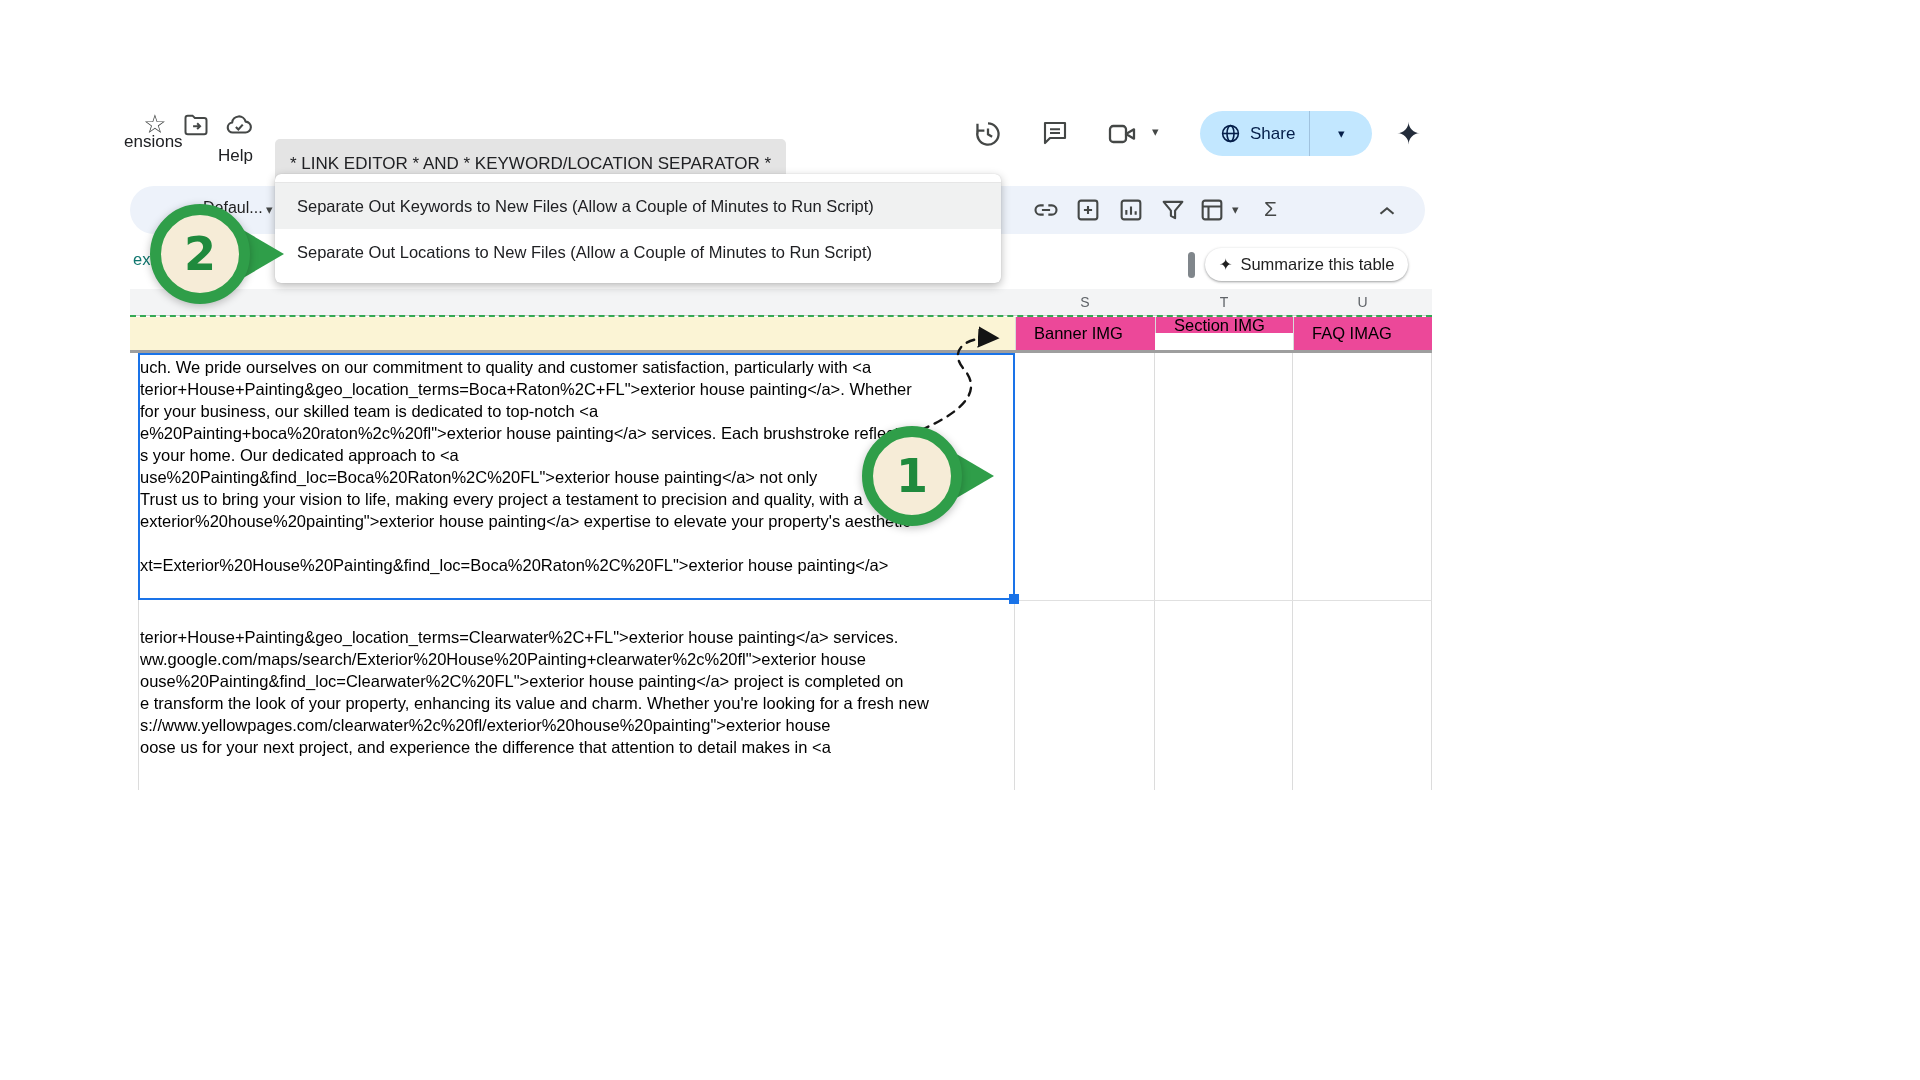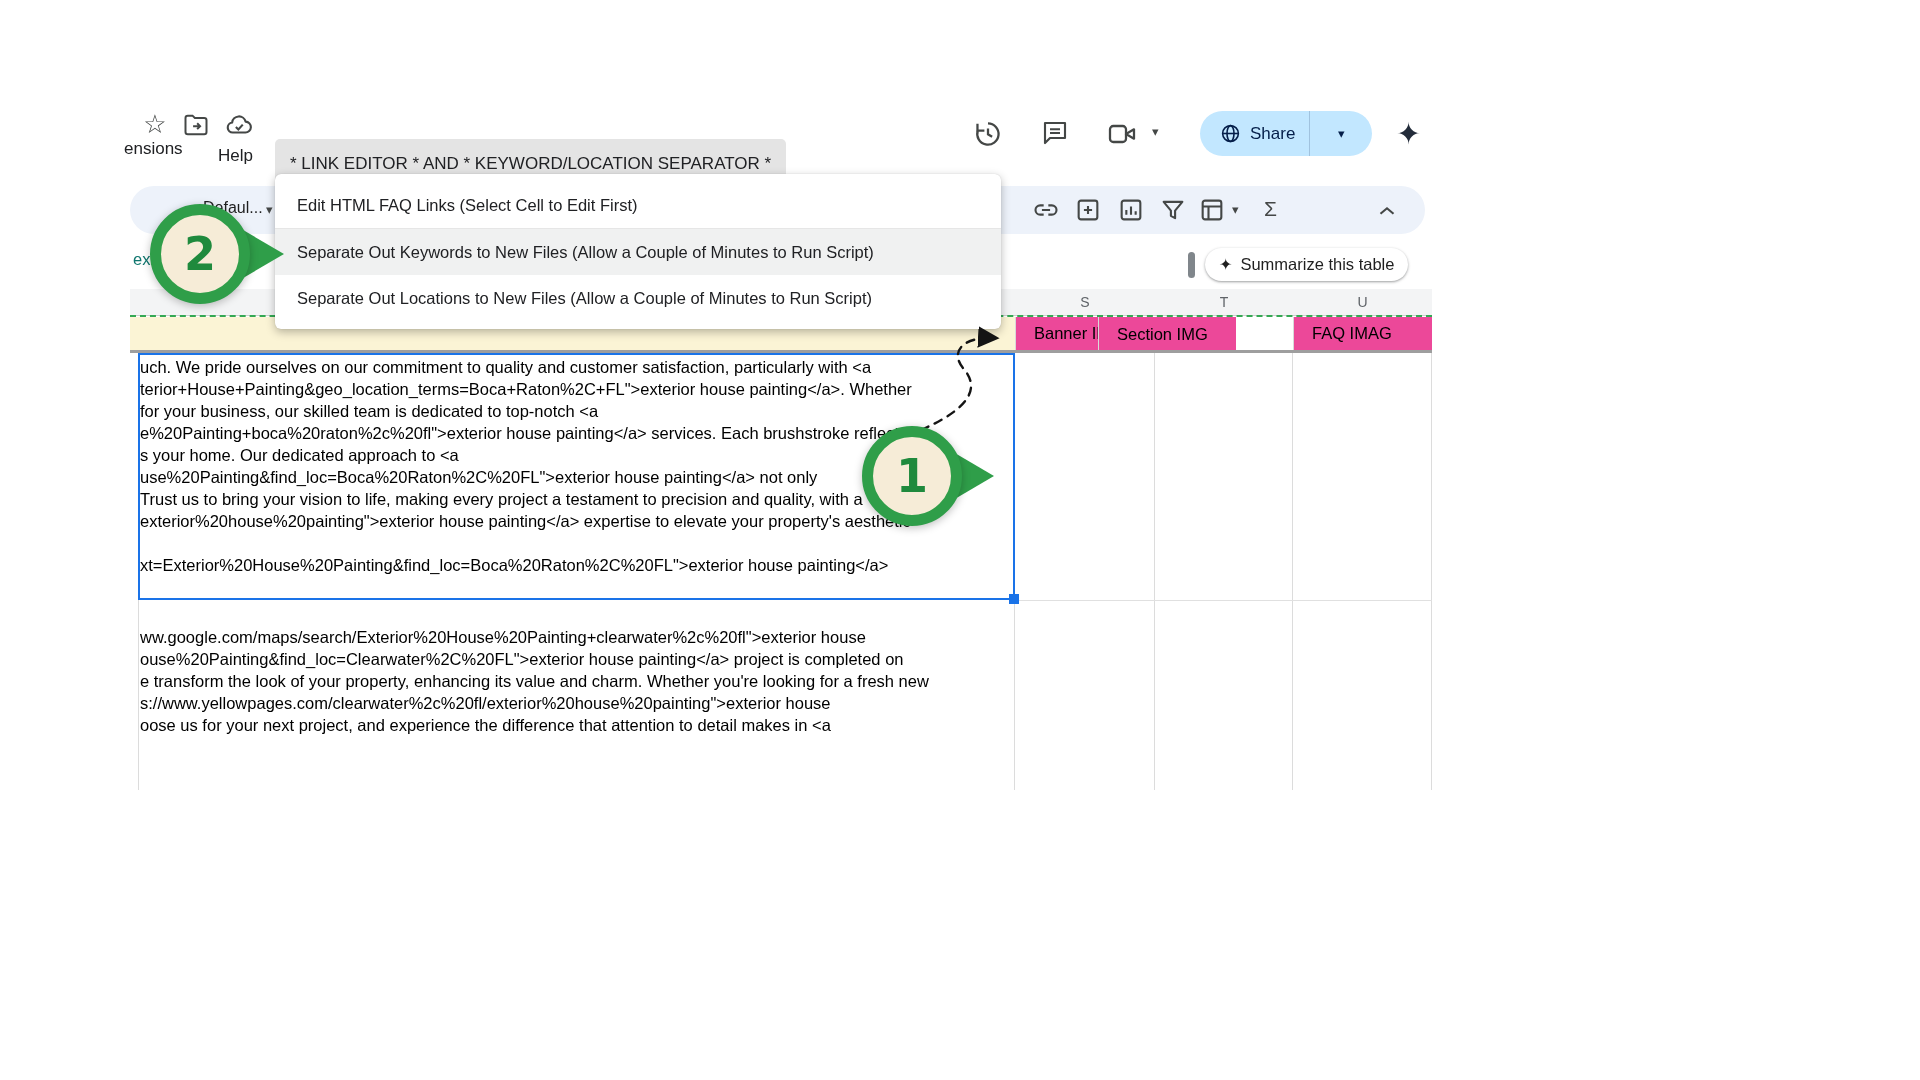--- a/index.html
+++ b/index.html
@@ -42,21 +42,21 @@
         <path d="M9.5 13h6m-2.5-2.5L15.5 13 13 15.5" fill="none" stroke="#444746" stroke-width="1.7"></path>
       </svg>
   </div>
   <div class="abs ico" style="left:224px;top:110px">
     <svg width="30" height="30" viewBox="0 0 24 24">
         <path d="M7 18a4 4 0 0 1-.5-7.97A5.5 5.5 0 0 1 17.3 9.3 3.9 3.9 0 0 1 17 18z" fill="none" stroke="#444746" stroke-width="1.7" stroke-linejoin="round"></path>
         <path d="M9.5 13.6l2 2 3.5-3.9" fill="none" stroke="#444746" stroke-width="1.7"></path>
       </svg>
   </div>
 
-  <div class="abs menutxt" style="left:124px;top:132px">ensions</div>
+  <div class="abs menutxt" style="left:124px;top:125px">ensions</div>
   <div class="abs menutxt" style="left:218px;top:139px">Help</div>
   <div class="abs chip" style="left:275px;top:139px">
     <span class="menutxt">* LINK EDITOR * AND * KEYWORD/LOCATION SEPARATOR *</span>
   </div>
 
   <div class="abs ico" style="left:972px;top:118px">
     <svg width="32" height="32" viewBox="0 0 24 24">
         <path d="M12 4a8 8 0 1 1-7.7 5.6" fill="none" stroke="#444746" stroke-width="1.7"></path>
         <path d="M4.1 4.3v5.2h5.2" fill="none" stroke="#444746" stroke-width="1.7"></path>
         <path d="M12 7.8v4.4l3.1 1.9" fill="none" stroke="#444746" stroke-width="1.7"></path>
@@ -141,21 +141,21 @@
 
   <div class="abs" style="left:130px;top:289px;width:1302px;height:26px;background:#f3f4f5;border-bottom:1px solid #cfcfcf"></div>
   <div class="abs colhead" style="left:1015px;top:289px;width:140px;height:26px">S</div>
   <div class="abs colhead" style="left:1155px;top:289px;width:138px;height:26px">T</div>
   <div class="abs colhead" style="left:1293px;top:289px;width:139px;height:26px">U</div>
 
   <div class="abs" style="left:130px;top:315px;width:1302px;height:0;border-top:2px dashed #34a853"></div>
 
   <div class="abs" style="left:130px;top:317px;width:885px;height:33px;background:#fbf4d5"></div>
   <div class="abs frozcell" style="left:1015px;top:317px;width:140px;height:33px">Banner IMG</div>
-  <div class="abs frozcell" style="left:1098px;top:317px;width:138px;height:35px">Section IMG</div>
+  <div class="abs frozcell" style="left:1155px;top:317px;width:138px;height:16px">Section IMG</div>
   <div class="abs frozcell" style="left:1293px;top:317px;width:139px;height:33px">FAQ IMAG</div>
 
   <div class="abs" style="left:130px;top:350px;width:1302px;height:3px;background:#9e9e9e"></div>
 
   <div class="abs gridv" style="left:138px;top:353px;height:437px"></div>
   <div class="abs gridv" style="left:1014px;top:353px;height:437px"></div>
   <div class="abs gridv" style="left:1154px;top:353px;height:437px"></div>
   <div class="abs gridv" style="left:1292px;top:353px;height:437px"></div>
   <div class="abs gridv" style="left:1431px;top:353px;height:437px"></div>
   <div class="abs" style="left:1014px;top:600px;width:418px;height:1px;background:#e0e0e0"></div>
@@ -168,29 +168,29 @@
     <div class="tl">s your home. Our dedicated approach to &lt;a</div>
     <div class="tl">use%20Painting&amp;find_loc=Boca%20Raton%2C%20FL"&gt;exterior house painting&lt;/a&gt; not only</div>
     <div class="tl">Trust us to bring your vision to life, making every project a testament to precision and quality, with a</div>
     <div class="tl">exterior%20house%20painting"&gt;exterior house painting&lt;/a&gt; expertise to elevate your property's aesthetic</div>
     <div class="tl"></div>
     <div class="tl">xt=Exterior%20House%20Painting&amp;find_loc=Boca%20Raton%2C%20FL"&gt;exterior house painting&lt;/a&gt;</div>
   </div>
   <div class="abs sel" style="left:138px;top:353px;width:877px;height:247px"></div>
 
   <div class="abs cellblock" style="left:140px;top:626px">
+    <div class="tl">terior+House+Painting&amp;geo_location_terms=Clearwater%2C+FL"&gt;exterior house painting&lt;/a&gt; services.</div>
     <div class="tl">ww.google.com/maps/search/Exterior%20House%20Painting+clearwater%2c%20fl"&gt;exterior house</div>
     <div class="tl">ouse%20Painting&amp;find_loc=Clearwater%2C%20FL"&gt;exterior house painting&lt;/a&gt; project is completed on</div>
     <div class="tl">e transform the look of your property, enhancing its value and charm. Whether you're looking for a fresh new</div>
     <div class="tl">s://www.yellowpages.com/clearwater%2c%20fl/exterior%20house%20painting"&gt;exterior house</div>
     <div class="tl">oose us for your next project, and experience the difference that attention to detail makes in &lt;a</div>
   </div>
 
   <div class="abs dropdown" style="left:275px;top:174px;width:726px">
-    <div class="dd-item">Edit HTML FAQ Links (Select Cell to Edit First)</div>
     <div class="dd-sep"></div>
     <div class="dd-item hl">Separate Out Keywords to New Files (Allow a Couple of Minutes to Run Script)</div>
     <div class="dd-item">Separate Out Locations to New Files (Allow a Couple of Minutes to Run Script)</div>
   </div>
 
   <svg class="abs" style="left:0;top:0;z-index:55;pointer-events:none" width="1920" height="1080">
     <defs>
       <marker id="ah" markerWidth="10" markerHeight="10" refX="7.5" refY="4.5" orient="auto">
         <path d="M0 0 L9 4.5 L0 9 z" fill="#141414"></path>
       </marker>

